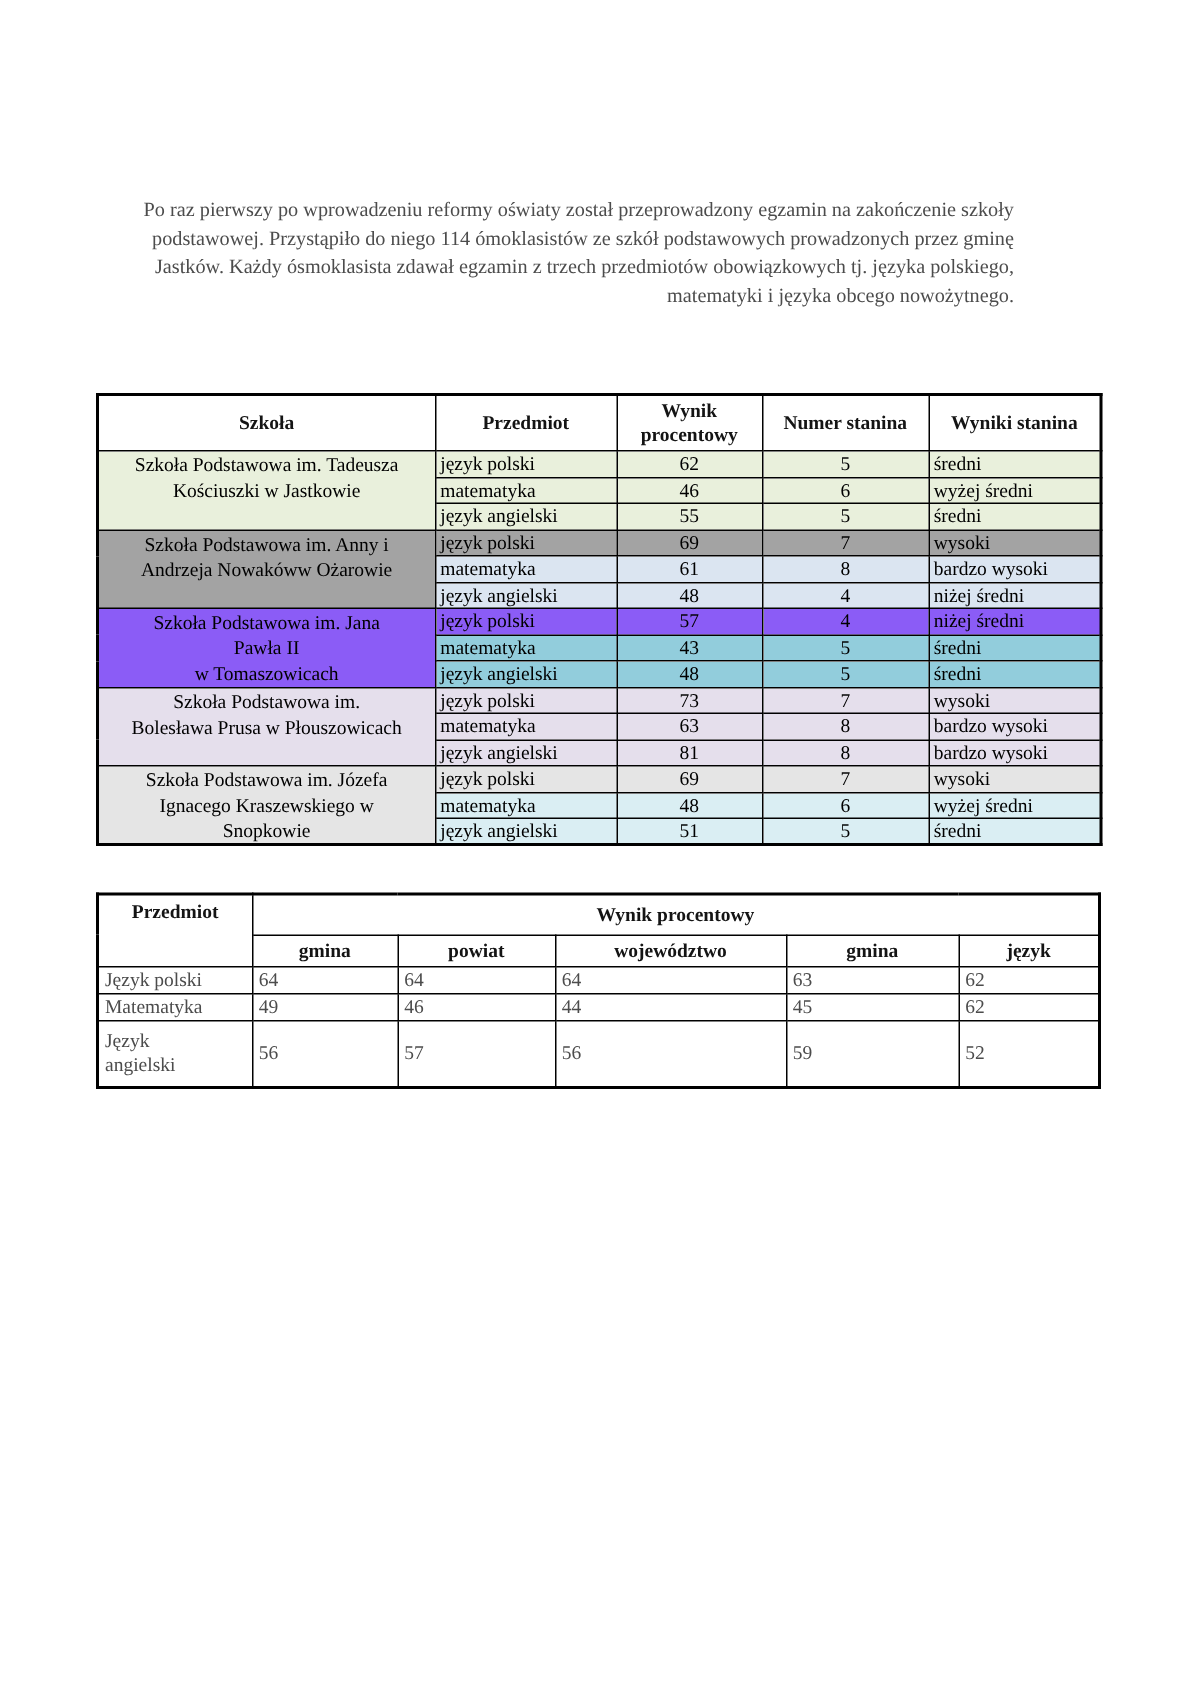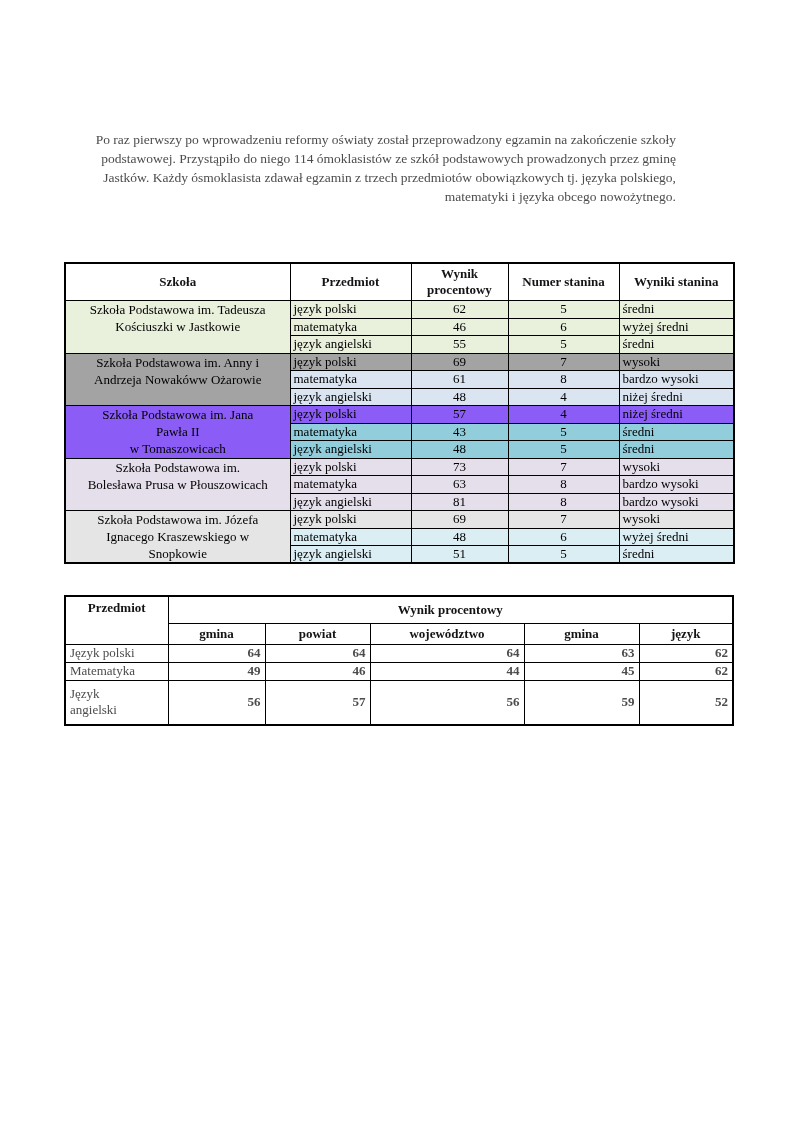--- a/index.html
+++ b/index.html
@@ -66,21 +66,21 @@
   .t2 tr.body { height:18px; }
   .t2 tr.body-tall { height:45px; }
   .t2 th.corner { vertical-align:top; padding-top:3px; }
   .t2 td {
     color:#4c4c4c;
     line-height:16px;
     vertical-align:middle;
     padding:0 4px;
   }
   .t2 td.rowlabel { text-align:left; white-space:pre-line; }
-  .t2 td.val { text-align:right;font-weight:bold; }
+  .t2 td.val { text-align:left; }
 </style>
 </head>
 <body>
 
 <div class="page">
 
 
   <p class="intro">Po raz pierwszy po wprowadzeniu reformy oświaty został przeprowadzony egzamin na zakończenie szkoły podstawowej. Przystąpiło do niego 114 ómoklasistów ze szkół podstawowych prowadzonych przez gminę Jastków. Każdy ósmoklasista zdawał egzamin z trzech przedmiotów obowiązkowych tj. języka polskiego, matematyki i języka obcego nowożytnego.</p>
 
   <table class="t1">

